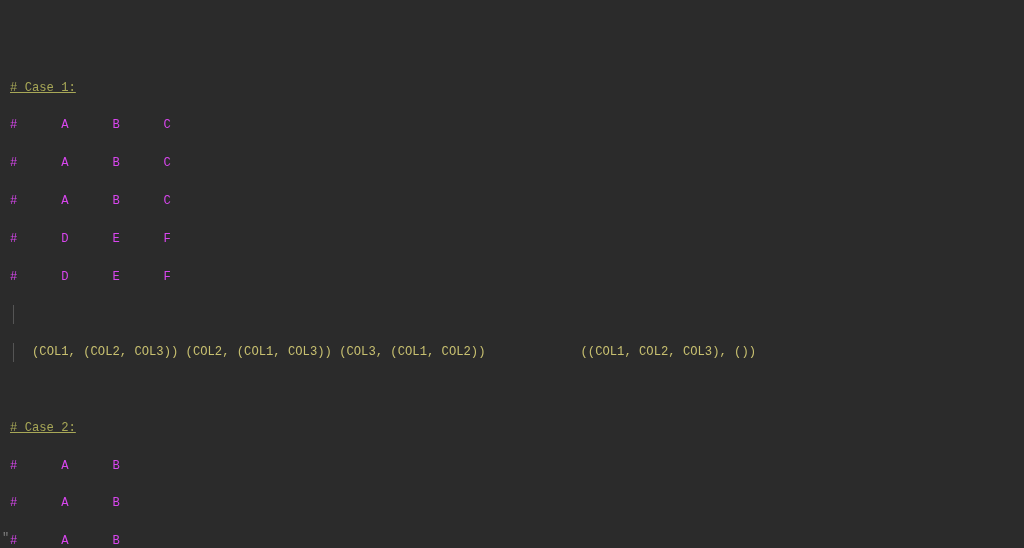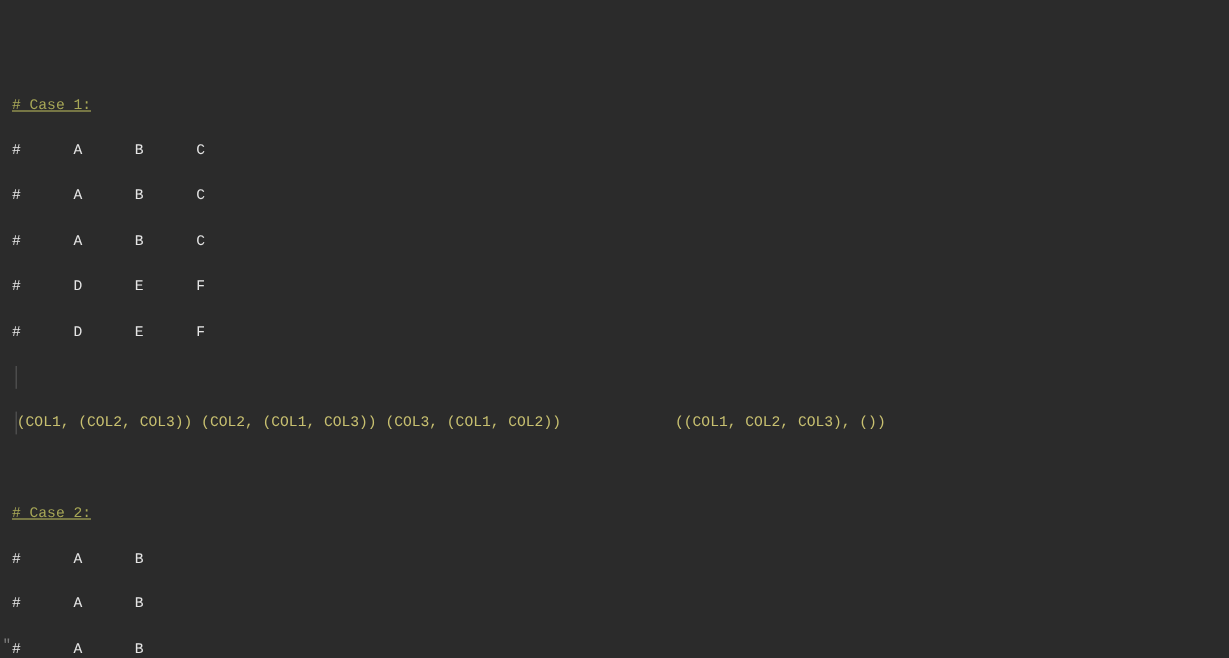--- a/index.html
+++ b/index.html
@@ -18,32 +18,33 @@
       overflow: hidden;
       padding: 3px 0 0 0;
       white-space: pre;
       position: relative;
     }
     .line {
       padding-left: 10px;
       height: 18.9px;
     }
     .comment {
-      color: #e5e5e5;
+      color: #d946ef;
     }
     .hdr {
       color: #a8a857;
       text-decoration: underline;
     }
     .expr {
       color: #c8c070;
     }
     .indent-bar {
       border-left: 1px solid #555;
       margin-left: 3px;
+      padding-left: 18px;
       display: inline-block;
       height: 100%;
     }
     .bottom-indicator {
       position: absolute;
       bottom: 0;
       left: 0;
       color: #808080;
       font-size: 12px;
       padding-left: 2px;

